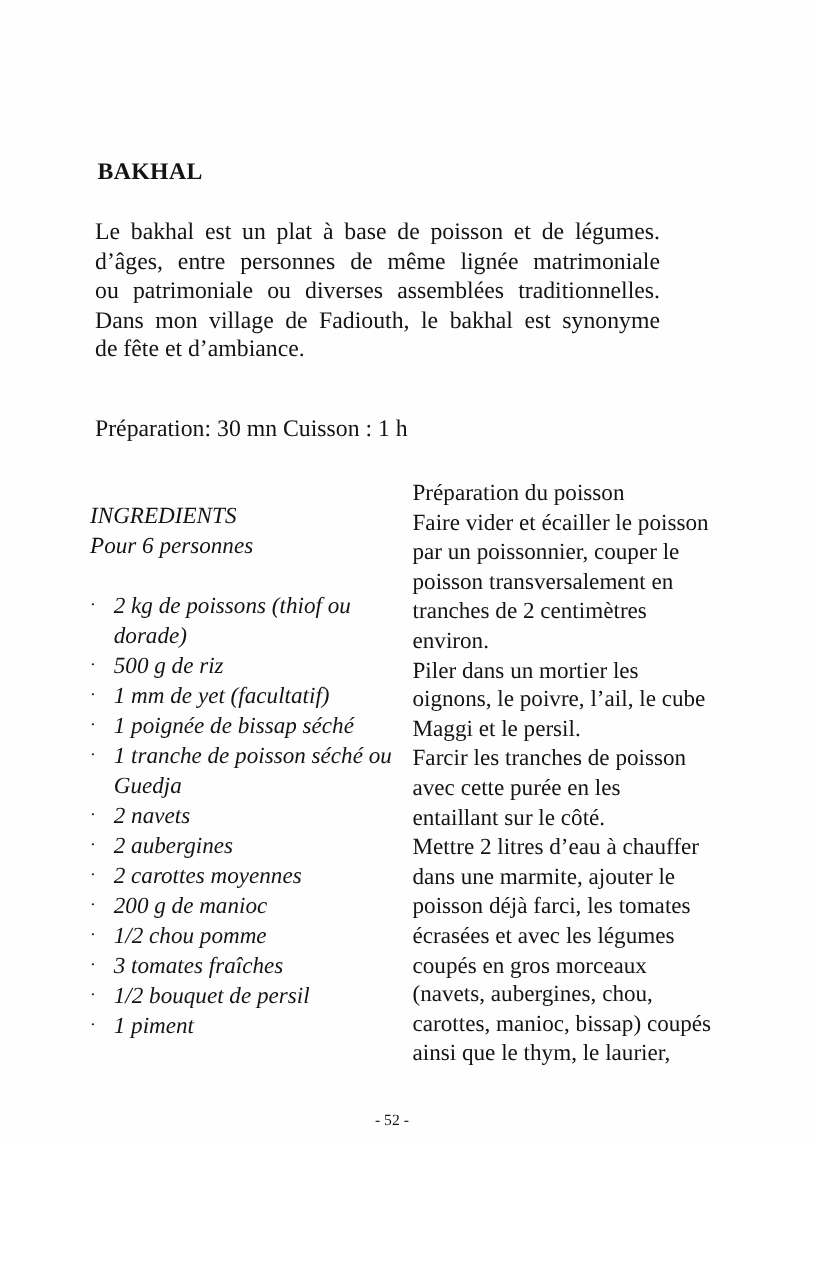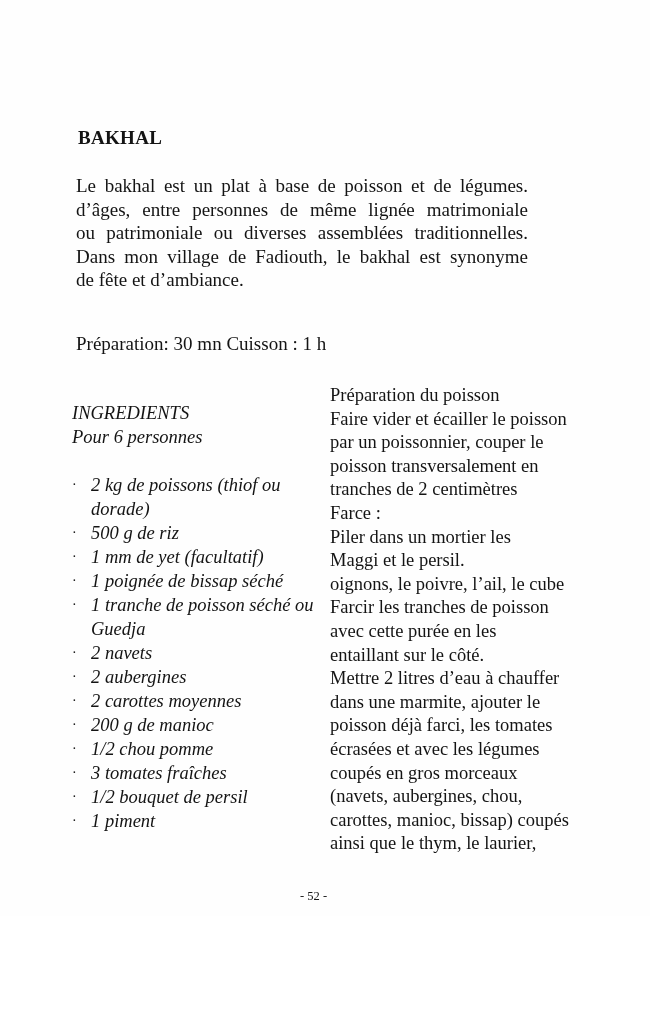--- a/index.html
+++ b/index.html
@@ -187,24 +187,24 @@
         </li>
     </ul>
   </div>
 
   <div class="col-right">
     <span class="line">Préparation du poisson</span>
     <span class="line">Faire vider et écailler le poisson</span>
     <span class="line">par un poissonnier, couper le</span>
     <span class="line">poisson transversalement en</span>
     <span class="line">tranches de 2 centimètres</span>
-    <span class="line">Farce :</span>
+    <span class="line">environ.</span>
     <span class="line">Piler dans un mortier les</span>
+    <span class="line">oignons, le poivre, l’ail, le cube</span>
     <span class="line">Maggi et le persil.</span>
-    <span class="line">oignons, le poivre, l’ail, le cube</span>
     <span class="line">Farcir les tranches de poisson</span>
     <span class="line">avec cette purée en les</span>
     <span class="line">entaillant sur le côté.</span>
     <span class="line">Mettre 2 litres d’eau à chauffer</span>
     <span class="line">dans une marmite, ajouter le</span>
     <span class="line">poisson déjà farci, les tomates</span>
     <span class="line">écrasées et avec les légumes</span>
     <span class="line">coupés en gros morceaux</span>
     <span class="line">(navets, aubergines, chou,</span>
     <span class="line">carottes, manioc, bissap) coupés</span>

